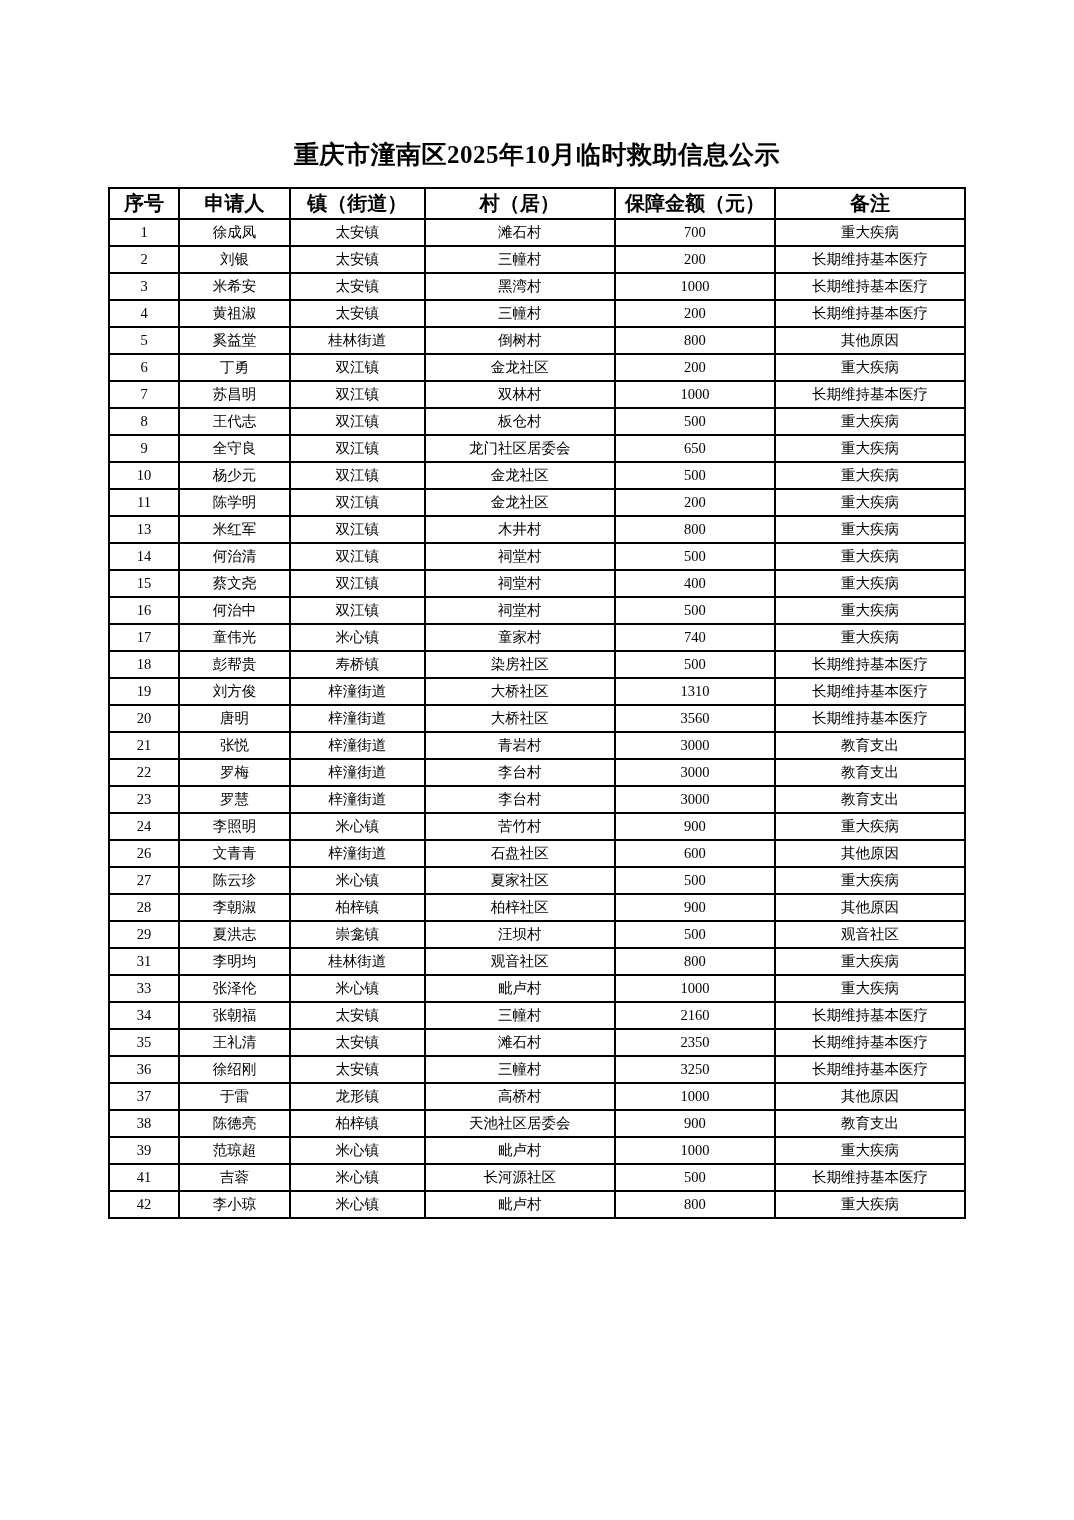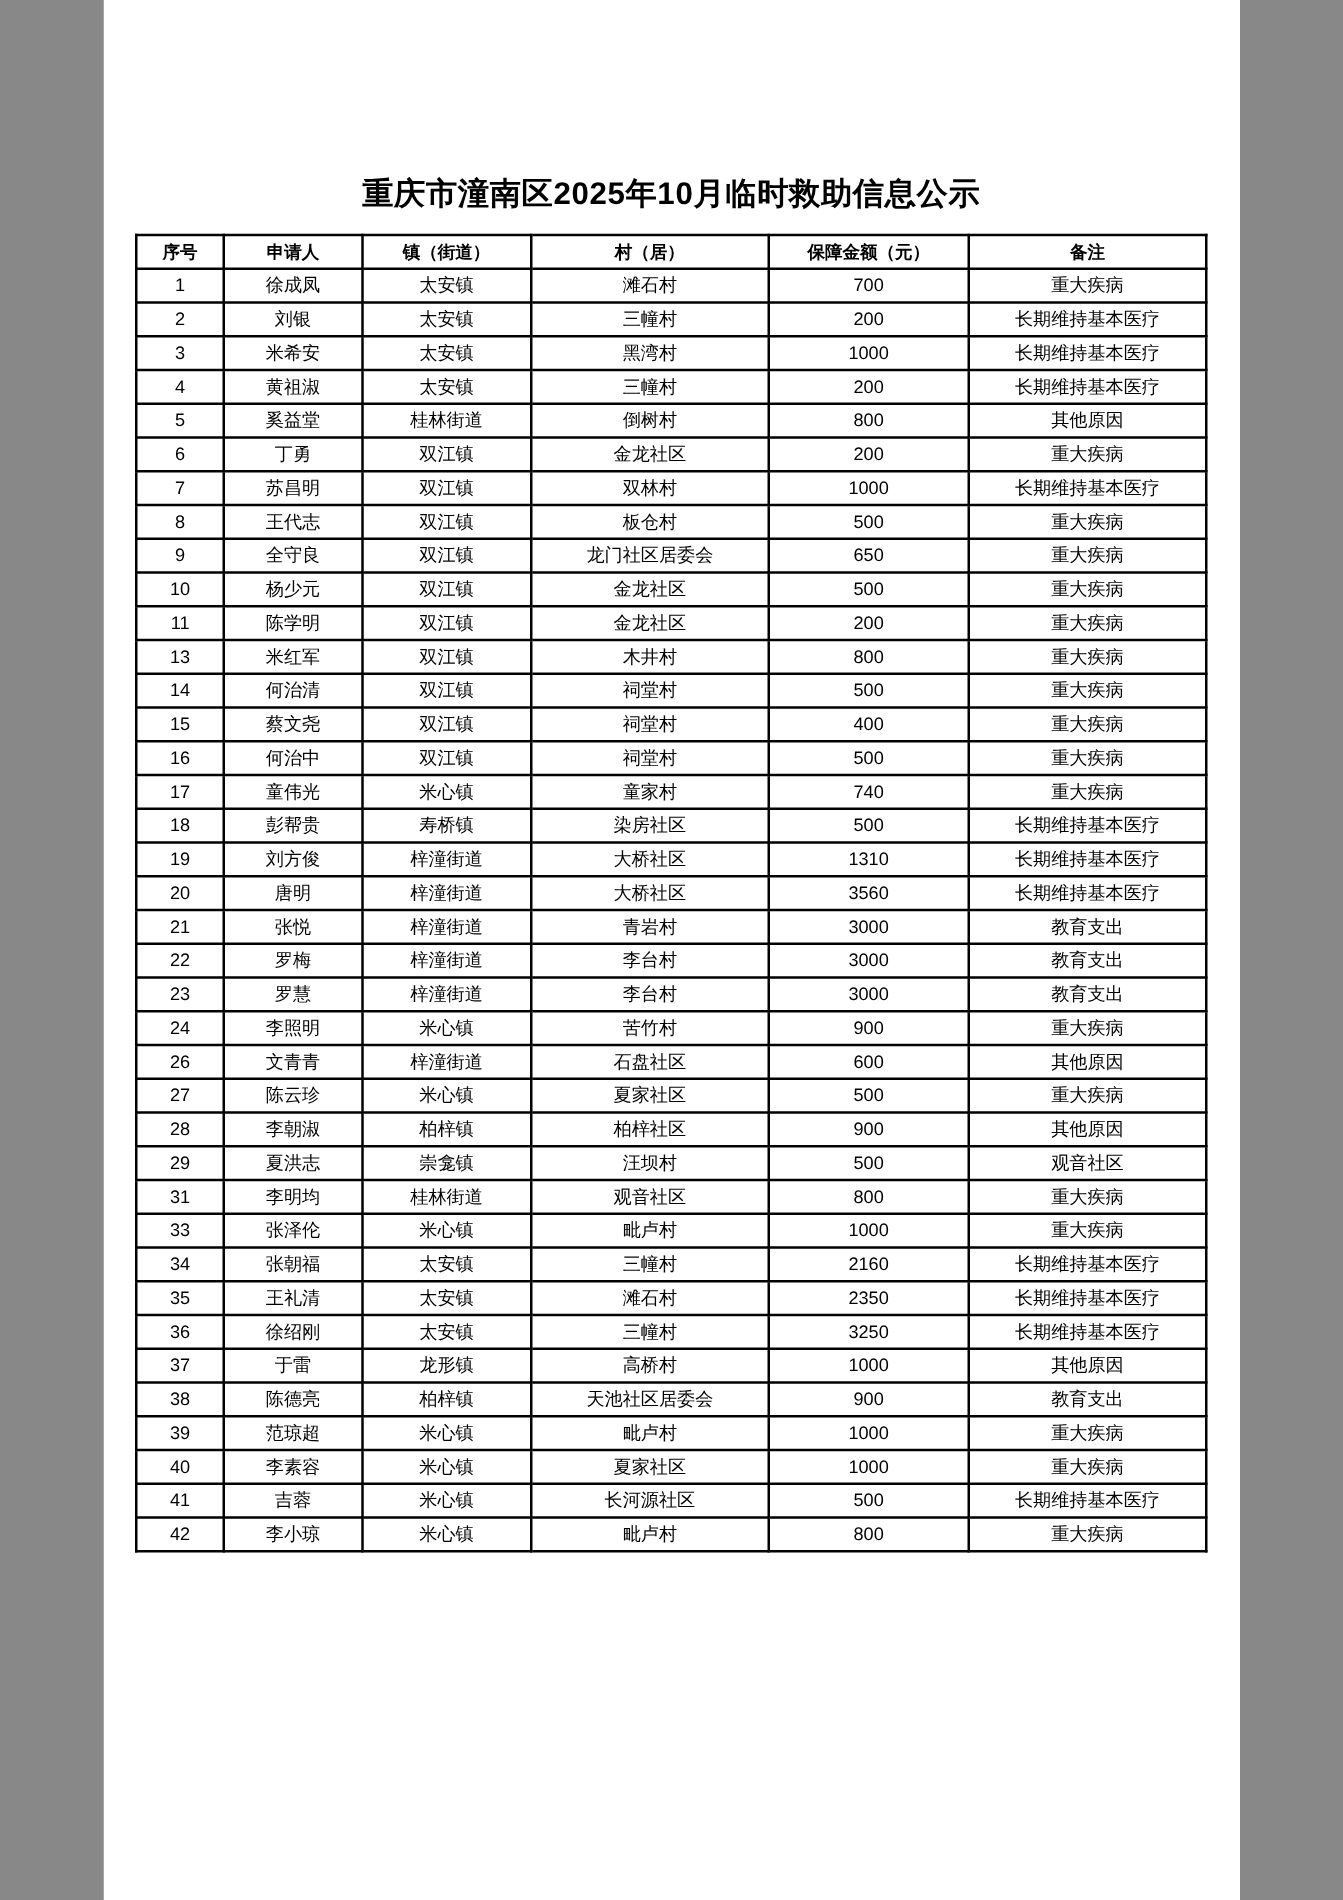--- a/index.html
+++ b/index.html
@@ -1,22 +1,22 @@
 <!DOCTYPE html>
 <html><head>
 <meta charset="utf-8">
 <style>
   * { margin: 0; padding: 0; box-sizing: border-box; }
   html, body { background: #888; }
   body { display: flex; justify-content: center; }
   .page {
-    width: 909px;
+    width: 1074px;
     min-height: 1520px;
     background: #ffffff;
-    font-family: Liberation Sans, sans-serif;
+    font-family: Liberation Serif, serif;
     color: #000;
     padding-top: 138px;
     padding-bottom: 60px;
   }
   .doc-title {
     text-align: center;
     font-size: 25px;
     font-weight: bold;
     letter-spacing: 0.5px;
     margin-bottom: 16px;
@@ -31,21 +31,21 @@
   table.notice-table td {
     border: 2px solid #000;
     text-align: center;
     vertical-align: middle;
     height: 27px;
     padding: 1px 3px;
     overflow: hidden;
     white-space: nowrap;
   }
   table.notice-table th {
-    font-size: 14px;
+    font-size: 20px;
     font-weight: bold;
     margin-left: 12px;
   }
   table.notice-table td {
     font-size: 14.5px;
     font-weight: normal;
   }
   col.c-seq    { width: 8.2%; }
   col.c-name   { width: 12.9%; }
   col.c-town   { width: 15.8%; }
@@ -355,28 +355,20 @@
         </tr>
         <tr>
           <td>39</td>
           <td>范琼超</td>
           <td>米心镇</td>
           <td>毗卢村</td>
           <td>1000</td>
           <td>重大疾病</td>
         </tr>
         <tr>
-          <td>40</td>
-          <td>李素容</td>
-          <td>米心镇</td>
-          <td>夏家社区</td>
-          <td>1000</td>
-          <td>重大疾病</td>
-        </tr>
-        <tr>
           <td>41</td>
           <td>吉蓉</td>
           <td>米心镇</td>
           <td>长河源社区</td>
           <td>500</td>
           <td>长期维持基本医疗</td>
         </tr>
         <tr>
           <td>42</td>
           <td>李小琼</td>

